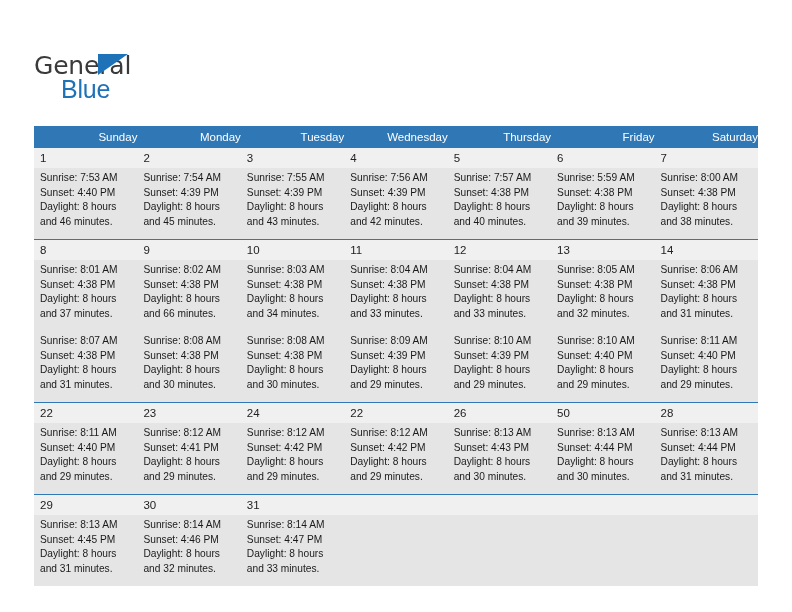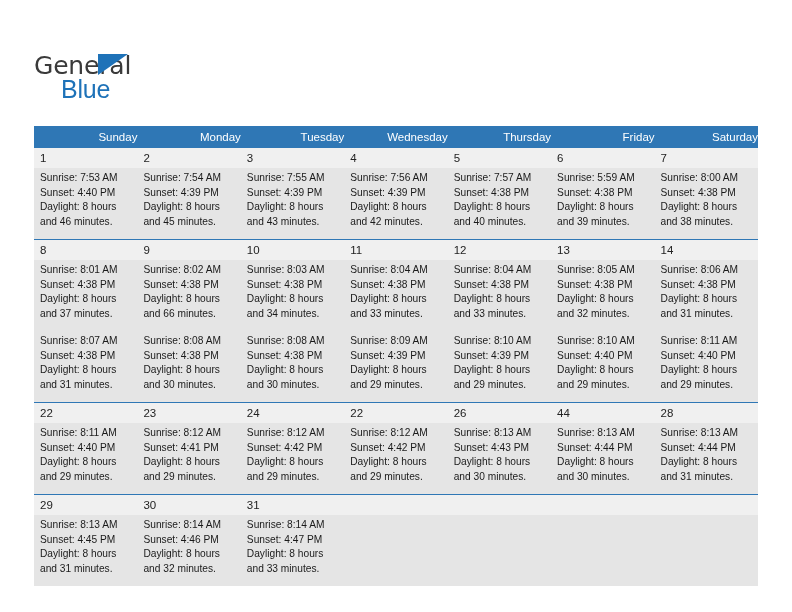--- a/index.html
+++ b/index.html
@@ -327,21 +327,21 @@
           <div class="line">and 29 minutes.</div>
         </td>
       </tr>
 
       <tr class="daynum-row">
         <td>22</td>
         <td>23</td>
         <td>24</td>
         <td>22</td>
         <td>26</td>
-        <td>44</td>
+        <td>50</td>
         <td>28</td>
       </tr>
       <tr class="info-row">
         <td>
           <div class="line">Sunrise: 8:11 AM</div>
           <div class="line">Sunset: 4:40 PM</div>
           <div class="line">Daylight: 8 hours</div>
           <div class="line">and 29 minutes.</div>
         </td>
         <td>

